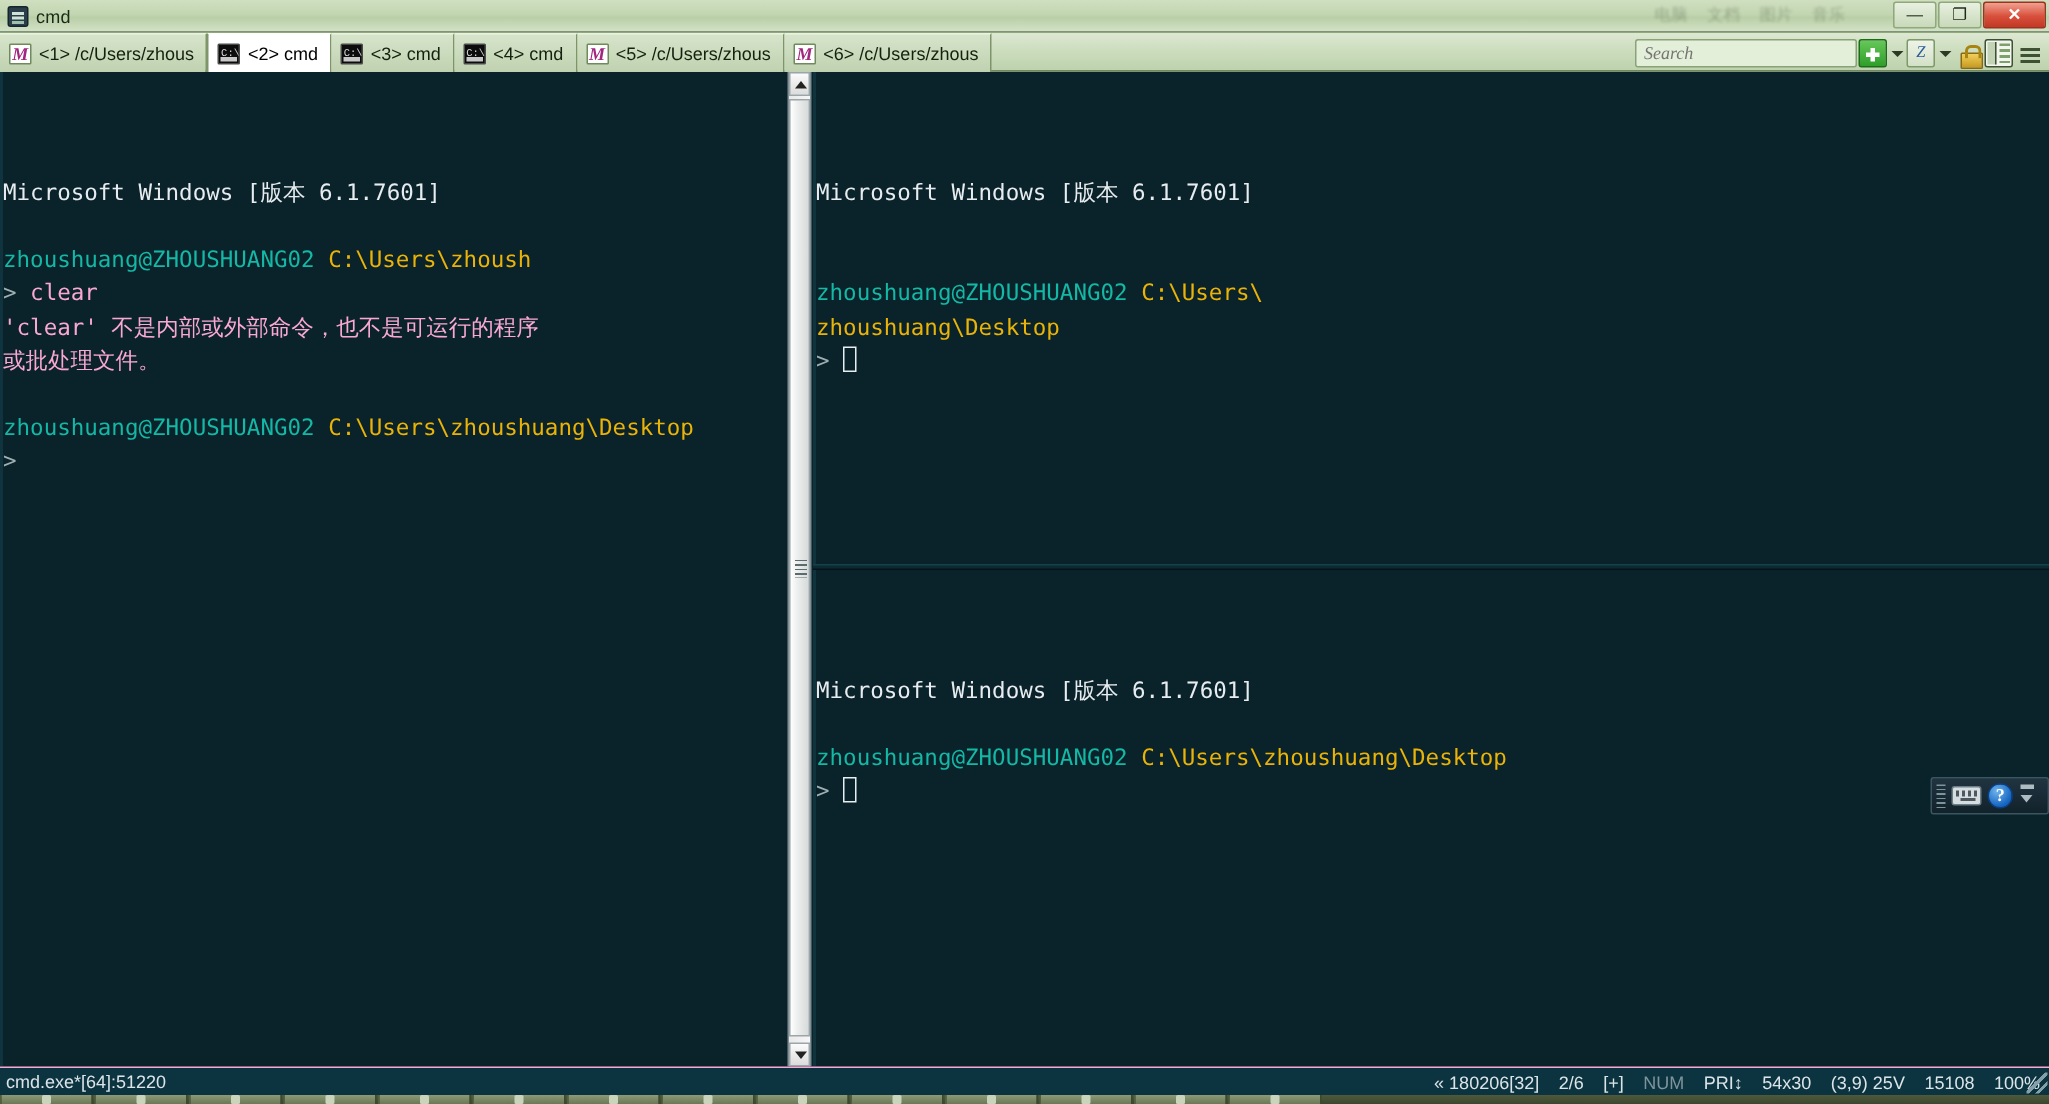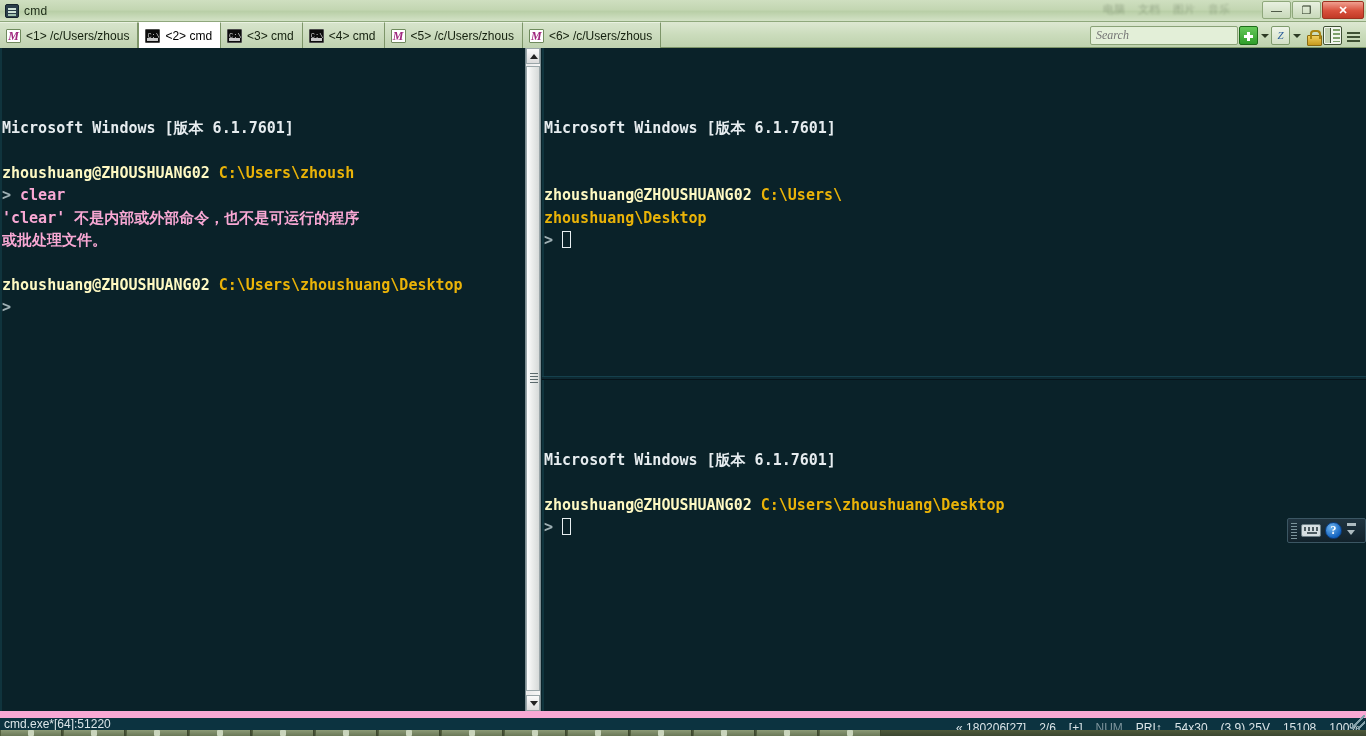--- a/index.html
+++ b/index.html
@@ -195,22 +195,22 @@
 
   .pane-accent-left {
     position: absolute; left: 0; top: 0; width: 2px; height: 100%;
     background: #10343d;
   }
   #hdivider {
     position: absolute; left: 542px; top: 328px; width: 824px; height: 4px;
     background: #0d2a33; border-top: 1px solid #15404c; border-bottom: 1px solid #061319;
   }
 
-  .ln { height: 22.4px; font-weight: bold; }
-  .c-user { color: #fef9c3; margin-top: 36px; }
+  .ln { height: 22.4px; }
+  .c-user { color: #14b8a6; margin-top: 36px; }
   .c-path { color: #eab308; }
   .c-prompt { color: #9fb0b4; }
   .c-out { color: #f9a8d4; }
   .c-head { color: #e6ecef; }
   .cursor {
     display: inline-block; width: 9px; height: 17px;
     border: 1.5px solid #e8eff1; vertical-align: -3px; background: transparent;
   }
 
   
@@ -283,21 +283,21 @@
   #ime-arrows::after {
     content: ""; position: absolute; left: 1px; top: 9px;
     border-left: 4px solid transparent; border-right: 4px solid transparent;
     border-top: 5px solid #aebbc0;
   }
 
   
   #statusbar {
     position: absolute; left: 0; top: 711px; width: 1366px; height: 19px;
     background: #0c3340;
-    border-top: 7px solid #f9a8d4;
+    border-top: 1px solid #f9a8d4;
     display: flex; align-items: center;
     font-size: 12px; color: #dbe5e8;
   }
   #status-left { padding-left: 4px; white-space: nowrap; }
   #status-right {
     position: absolute; right: 6px; top: 0; height: 19px;
     display: flex; align-items: center; gap: 13px; white-space: nowrap;
   }
   #status-right .si { font-size: 12px; }
   .dim { color: #7d949c; }
@@ -432,21 +432,21 @@
 <div id="ime-widget">
   <span id="ime-grip"></span>
   <span id="keyboard-icon"></span>
   <span id="help-icon">?</span>
   <span id="ime-arrows"></span>
 </div>
 
 <div id="statusbar">
   <div id="status-left">cmd.exe*[64]:51220</div>
   <div id="status-right">
-    <span class="si">« 180206[27]</span>
+    <span class="si">« 180206[32]</span>
     <span class="si">2/6</span>
     <span class="si">[+]</span>
     <span class="si dim">NUM</span>
     <span class="si">PRI↕</span>
     <span class="si">54x30</span>
     <span class="si">(3,9) 25V</span>
     <span class="si">15108</span>
     <span class="si">100%</span>
   </div>
   <div id="resize-grip"></div>

